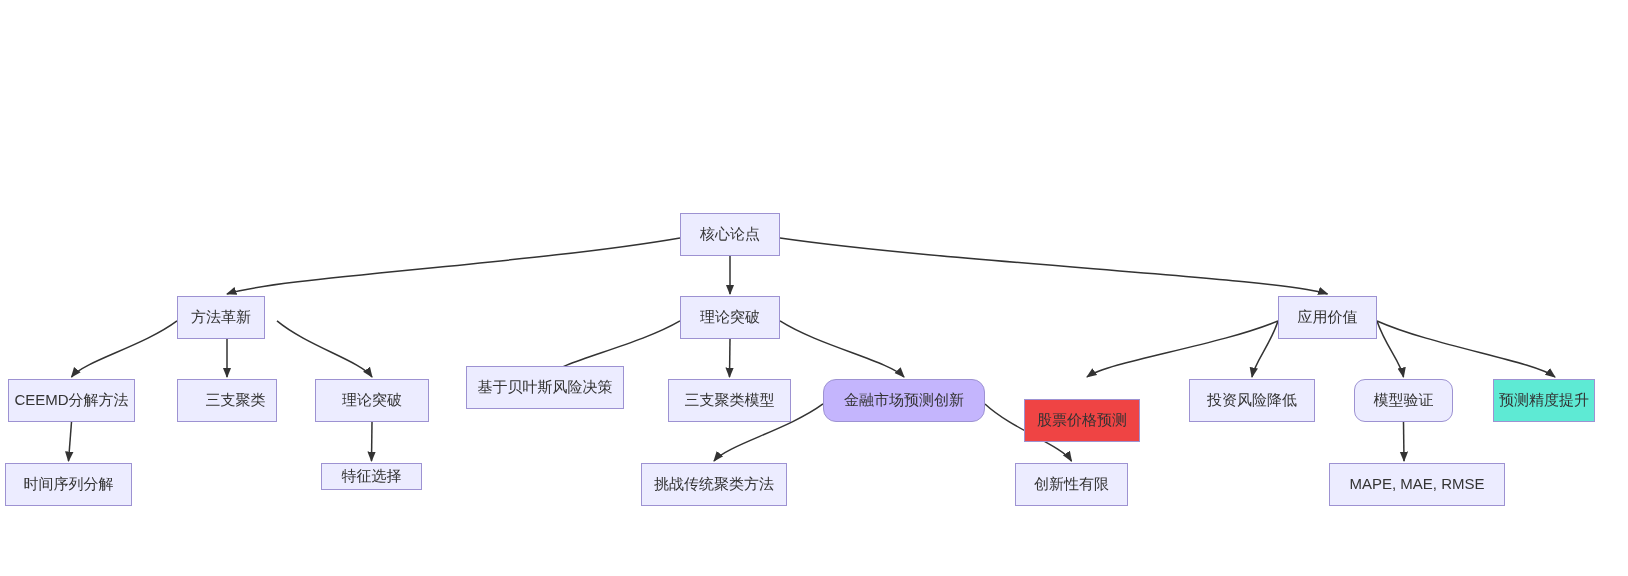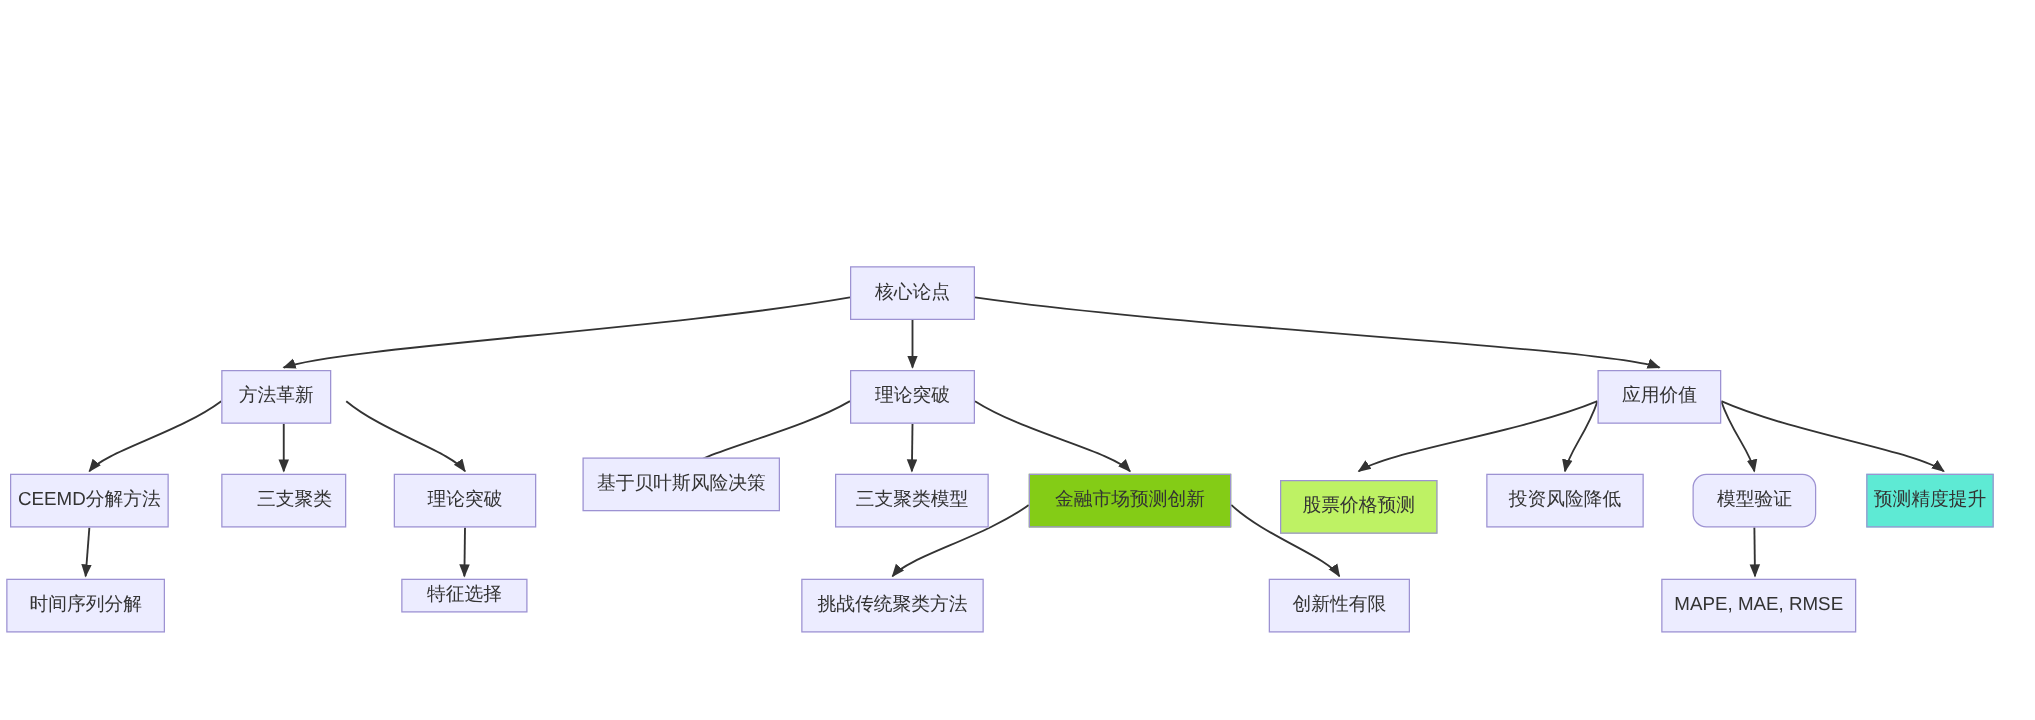--- a/index.html
+++ b/index.html
@@ -65,24 +65,24 @@
   <div id="node-layer">
       <div class="node" style="left: 680px; top: 213px; width: 100px; height: 43px; background: rgb(236, 236, 255); border-color: rgb(157, 146, 210); color: rgb(51, 51, 51);">核心论点</div>
       <div class="node" style="left: 177px; top: 296px; width: 88px; height: 43px; background: rgb(236, 236, 255); border-color: rgb(157, 146, 210); color: rgb(51, 51, 51);">方法革新</div>
       <div class="node" style="left: 680px; top: 296px; width: 100px; height: 43px; background: rgb(236, 236, 255); border-color: rgb(157, 146, 210); color: rgb(51, 51, 51); text-align: right;">理论突破</div>
       <div class="node" style="left: 1278px; top: 296px; width: 99px; height: 43px; background: rgb(236, 236, 255); border-color: rgb(157, 146, 210); color: rgb(51, 51, 51);">应用价值</div>
       <div class="node" style="left: 8px; top: 379px; width: 127px; height: 43px; background: rgb(236, 236, 255); border-color: rgb(157, 146, 210); color: rgb(51, 51, 51);">CEEMD分解方法</div>
       <div class="node" style="left: 177px; top: 379px; width: 100px; height: 43px; background: rgb(236, 236, 255); border-color: rgb(157, 146, 210); color: rgb(51, 51, 51); padding-left: 17px;">三支聚类</div>
       <div class="node" style="left: 315px; top: 379px; width: 114px; height: 43px; background: rgb(236, 236, 255); border-color: rgb(157, 146, 210); color: rgb(51, 51, 51);">理论突破</div>
       <div class="node" style="left: 466px; top: 366px; width: 158px; height: 43px; background: rgb(236, 236, 255); border-color: rgb(157, 146, 210); color: rgb(51, 51, 51);">基于贝叶斯风险决策</div>
       <div class="node" style="left: 668px; top: 379px; width: 123px; height: 43px; background: rgb(236, 236, 255); border-color: rgb(157, 146, 210); color: rgb(51, 51, 51);">三支聚类模型</div>
-      <div class="node" style="left: 823px; top: 379px; width: 162px; height: 43px; background: #84cc16; border-color: rgb(157, 146, 210); color: rgb(51, 51, 51);">金融市场预测创新</div>
-      <div class="node" style="left: 1024px; top: 384px; width: 126px; height: 43px; background: #bef264; border-color: rgb(157, 146, 210); color: rgb(51, 51, 51);">股票价格预测</div>
+      <div class="node" style="left: 823px; top: 379px; width: 162px; height: 43px; background: #c4b5fd; border-color: rgb(157, 146, 210); color: rgb(51, 51, 51); border-radius: 13px;">金融市场预测创新</div>
+      <div class="node" style="left: 1024px; top: 399px; width: 116px; height: 43px; background: #ef4444; border-color: rgb(157, 146, 210); color: rgb(51, 51, 51);">股票价格预测</div>
       <div class="node" style="left: 1189px; top: 379px; width: 126px; height: 43px; background: rgb(236, 236, 255); border-color: rgb(157, 146, 210); color: rgb(51, 51, 51);">投资风险降低</div>
       <div class="node" style="left: 1354px; top: 379px; width: 99px; height: 43px; background: rgb(236, 236, 255); border-color: rgb(157, 146, 210); color: rgb(51, 51, 51); border-radius: 11px;">模型验证</div>
       <div class="node" style="left: 1493px; top: 379px; width: 102px; height: 43px; background: #5eead4; border-color: rgb(157, 146, 210); color: rgb(51, 51, 51);">预测精度提升</div>
       <div class="node" style="left: 5px; top: 463px; width: 127px; height: 43px; background: rgb(236, 236, 255); border-color: rgb(157, 146, 210); color: rgb(51, 51, 51);">时间序列分解</div>
       <div class="node" style="left: 321px; top: 463px; width: 101px; height: 27px; background: rgb(236, 236, 255); border-color: rgb(157, 146, 210); color: rgb(51, 51, 51);">特征选择</div>
       <div class="node" style="left: 641px; top: 463px; width: 146px; height: 43px; background: rgb(236, 236, 255); border-color: rgb(157, 146, 210); color: rgb(51, 51, 51);">挑战传统聚类方法</div>
       <div class="node" style="left: 1015px; top: 463px; width: 113px; height: 43px; background: rgb(236, 236, 255); border-color: rgb(157, 146, 210); color: rgb(51, 51, 51);">创新性有限</div>
-      <div class="node" style="left: 1329px; top: 463px; width: 156px; height: 43px; background: rgb(236, 236, 255); border-color: rgb(157, 146, 210); color: rgb(51, 51, 51);">MAPE, MAE, RMSE</div>
+      <div class="node" style="left: 1329px; top: 463px; width: 176px; height: 43px; background: rgb(236, 236, 255); border-color: rgb(157, 146, 210); color: rgb(51, 51, 51);">MAPE, MAE, RMSE</div>
     </div>
 </div>
 
 </body></html>

